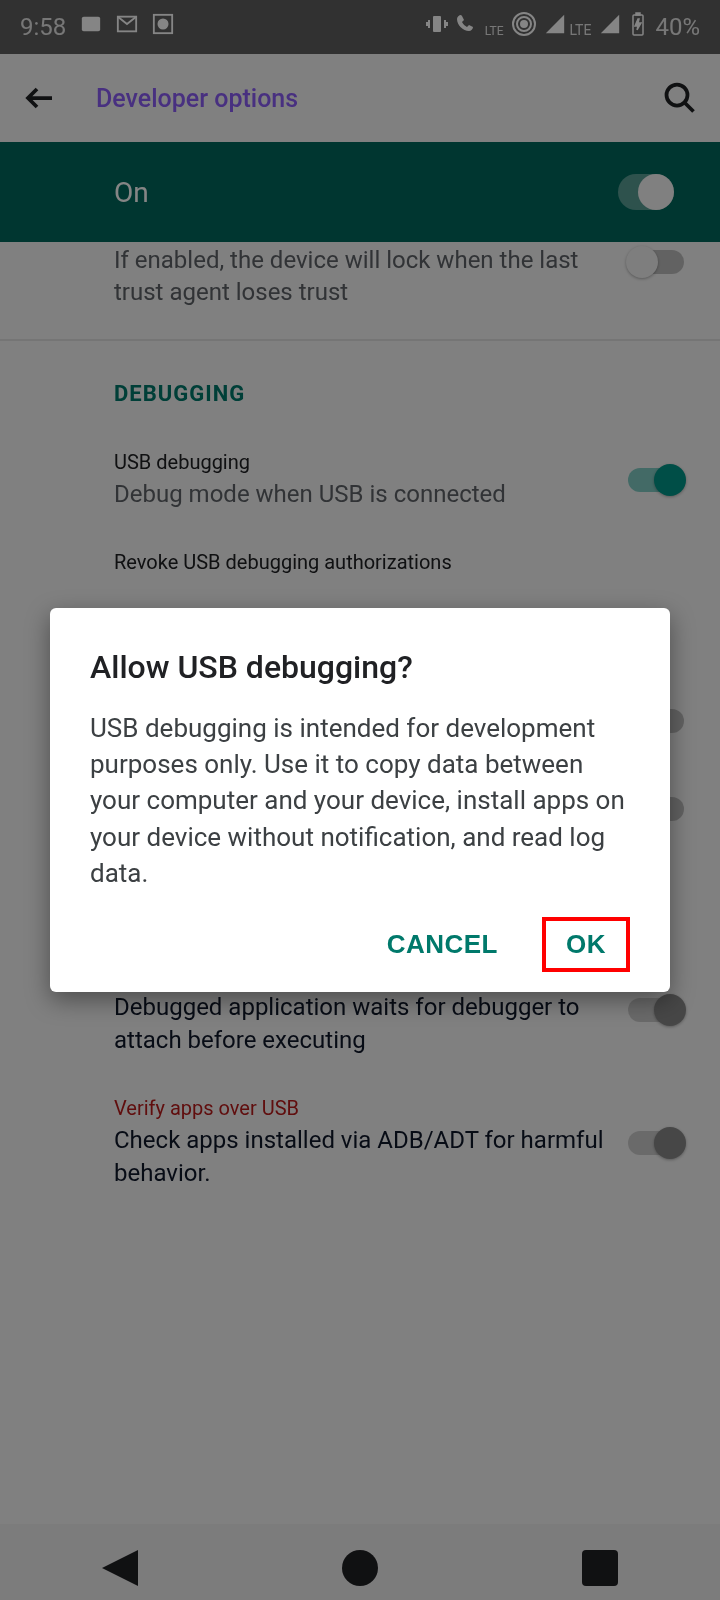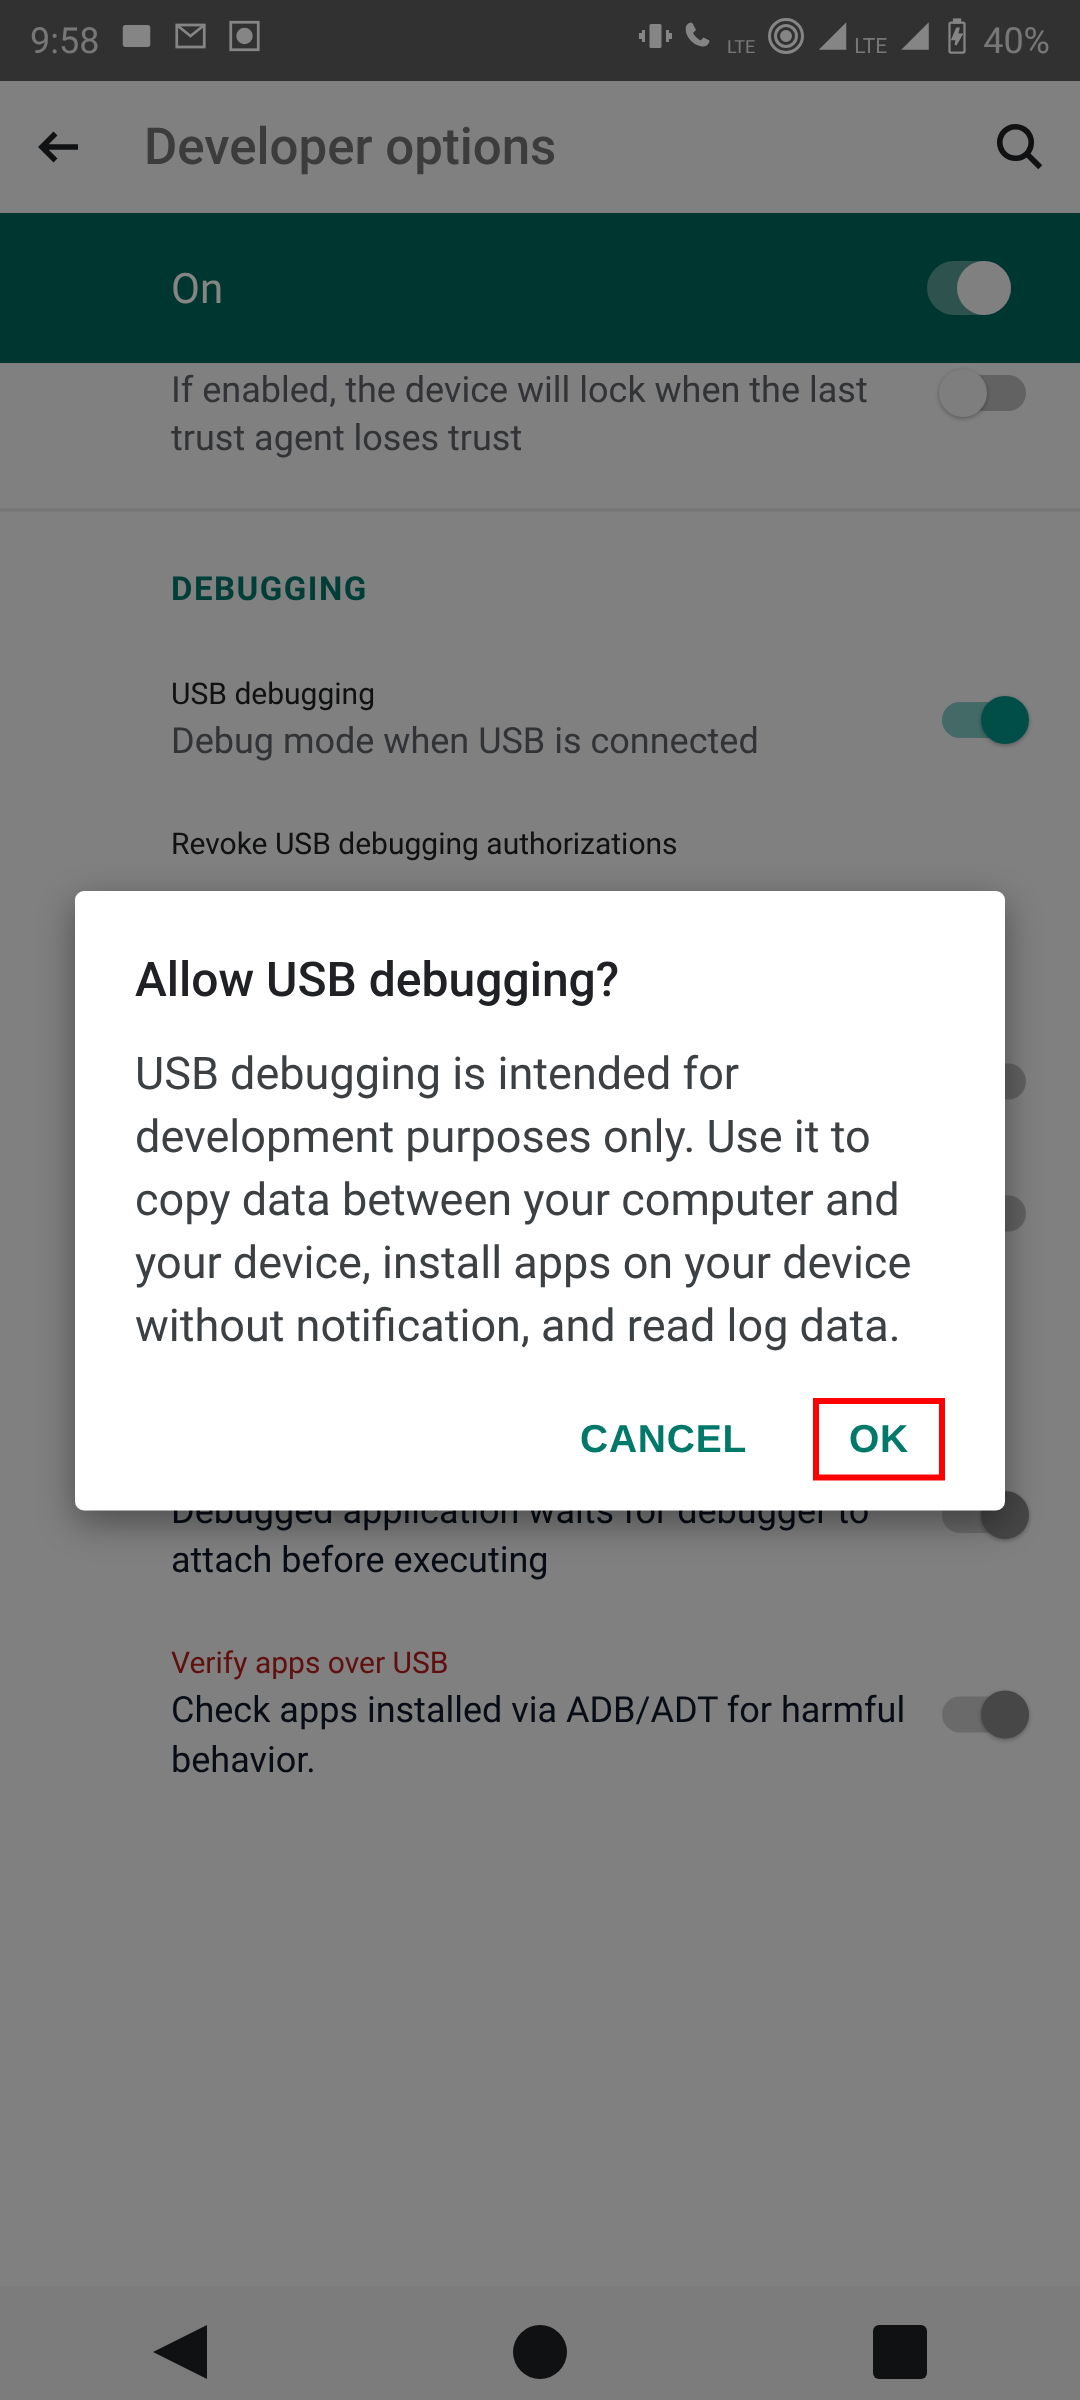--- a/index.html
+++ b/index.html
@@ -25,23 +25,23 @@
     .status-right { display: flex; align-items: center; gap: 8px; }
     .app-bar {
       height: 88px;
       display: flex;
       align-items: center;
       padding: 0 20px;
       gap: 36px;
       background: #f5f5f5;
     }
     .app-bar-title {
-      font-size: 34px;
+      font-size: 25px;
       font-weight: 500;
-      color: #737373;
+      color: #8b5cf6;
       flex: 1;
     }
     .back-icon, .search-icon {
       width: 40px;
       height: 40px;
       display: flex;
       align-items: center;
       justify-content: center;
     }
     .master-toggle {
@@ -155,21 +155,21 @@
       padding: 40px 40px 20px 40px;
       box-shadow: 0 8px 24px rgba(0,0,0,0.4);
     }
     .dialog-title {
       font-size: 32px;
       font-weight: 500;
       color: #202124;
       margin-bottom: 24px;
     }
     .dialog-message {
-      font-size: 30px;
+      font-size: 26px;
       color: #3c4043;
       line-height: 1.4;
       margin-bottom: 26px;
     }
     .dialog-actions {
       display: flex;
       justify-content: flex-end;
       gap: 24px;
     }
     .dialog-btn {

